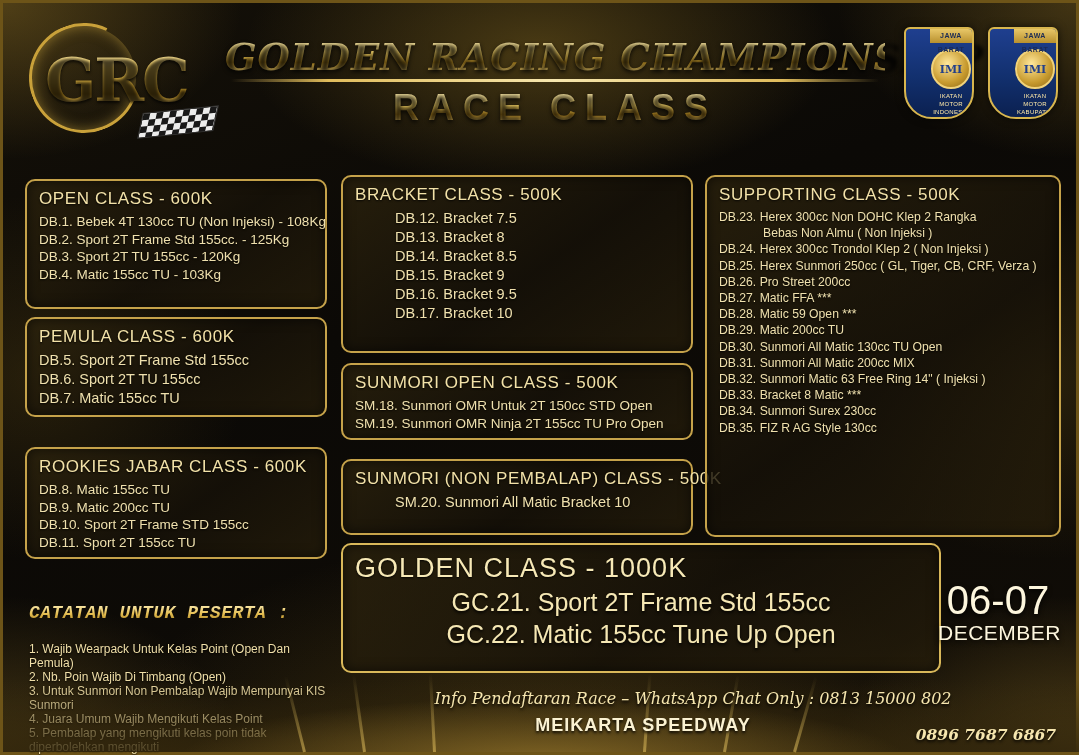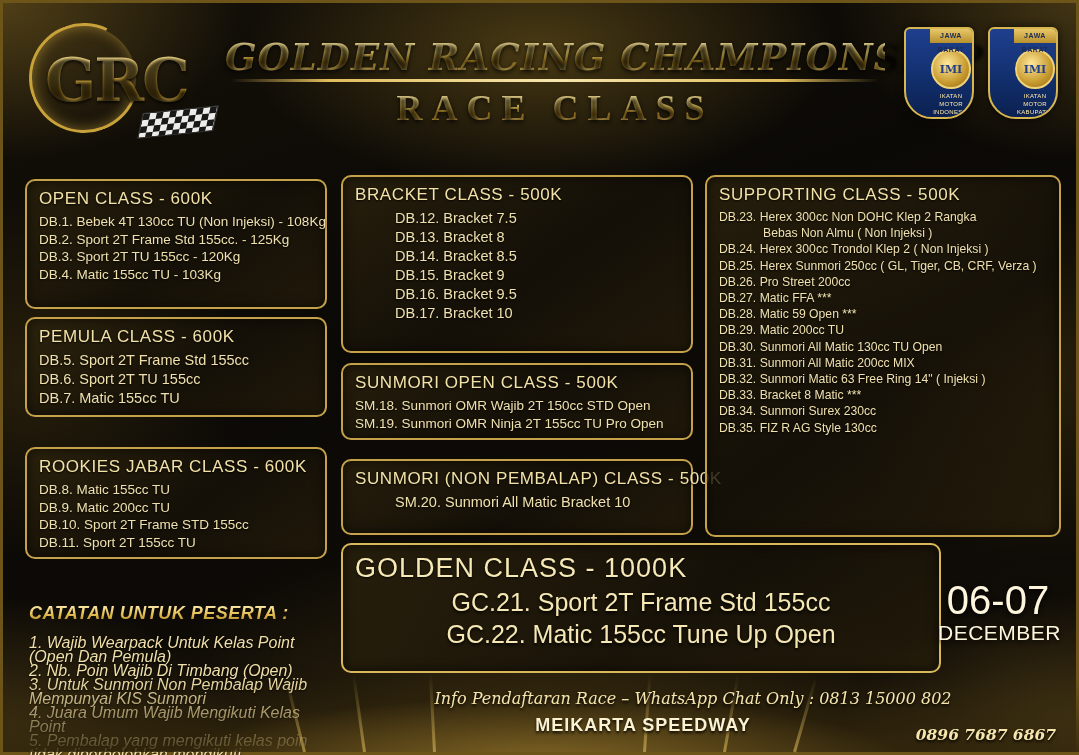--- a/index.html
+++ b/index.html
@@ -65,21 +65,21 @@
     text-shadow:0 2px 4px rgba(0,0,0,0.8);
     white-space:nowrap;
   }
   .title-rule {
     position:absolute; left:228px; top:76px; width:648px; height:3px;
     background:linear-gradient(90deg, rgba(200,160,60,0) 0%, #e0bc5c 15%, #f6e6ae 50%, #e0bc5c 85%, rgba(200,160,60,0) 100%);
   }
   .title-sub {
     position:absolute; left:222px; top:84px; width:660px;
     text-align:center;
-    font-family:Liberation Serif, serif;
+    font-family:Liberation Sans, sans-serif;
     font-weight:bold;
     font-size:36px; letter-spacing:9px;
     background:linear-gradient(180deg,#fff6cd 0%,#edcb5f 45%,#9c741a 65%,#f3dc92 100%);
     -webkit-background-clip:text; background-clip:text; color:transparent;
     text-shadow:0 2px 4px rgba(0,0,0,0.8);
     white-space:nowrap;
   }
   .badge {
     position:absolute; top:24px; width:70px; height:92px;
     background:linear-gradient(180deg,#1f3f8f 0%,#12306e 55%,#0b2050 100%);
@@ -152,31 +152,31 @@
   #p-golden .panel-title { font-size:27px; letter-spacing:1px; color:#f7e9b6; margin-bottom:2px; }
   .golden-line {
     text-align:center; font-size:25px; color:#f6e8b4; line-height:32px;
     text-shadow:0 2px 3px rgba(0,0,0,0.9);
     white-space:nowrap;
   }
 
   
   .notes { position:absolute; left:26px; top:600px; width:300px; }
   .notes-title {
-    font-family:Liberation Sans, sans-serif;
+    font-family:Liberation Mono, monospace;
     font-weight:bold; font-style:italic; font-size:18px;
     letter-spacing:0.5px;
     background:linear-gradient(180deg,#fff3c2,#e4bd50 55%,#9c7418);
     -webkit-background-clip:text; background-clip:text; color:transparent;
-    margin-bottom:12px;
+    margin-bottom:19px;
   }
   .notes ol { list-style:none; counter-reset:n; margin:0; padding:0; }
   .notes ol li {
     counter-increment:n;
-    font-size:16px; font-style:italic; color:#f0dfa8;
+    font-size:12px; color:#f0dfa8;
     line-height:14px; margin-bottom:0;
     text-shadow:0 1px 2px rgba(0,0,0,0.9);
   }
   .notes ol li:before { content:counter(n) ". "; }
   .notes ol li.cont:before { content:""; }
 
   
   .date-block { position:absolute; right:18px; top:576px; width:120px; text-align:center; }
   .date-day {
     font-size:40px; color:#fdf6dd; font-weight:normal; line-height:42px;
@@ -291,21 +291,21 @@
       <li>DB.14. Bracket 8.5</li>
       <li>DB.15. Bracket 9</li>
       <li>DB.16. Bracket 9.5</li>
       <li>DB.17. Bracket 10</li>
     </ul>
   </div>
 
   <div class="panel" id="p-sunmori">
     <div class="panel-title">SUNMORI OPEN CLASS - 500K</div>
     <ul class="items">
-      <li>SM.18. Sunmori OMR Wajib 2T 150cc STD Open</li>
+      <li>SM.18. Sunmori OMR Untuk 2T 150cc STD Open</li>
       <li>SM.19. Sunmori OMR Ninja 2T 155cc TU Pro Open</li>
     </ul>
   </div>
 
   <div class="panel" id="p-sunmorinp">
     <div class="panel-title">SUNMORI (NON PEMBALAP) CLASS - 500K</div>
     <ul class="items center big">
       <li>SM.20. Sunmori All Matic Bracket 10</li>
     </ul>
   </div>

